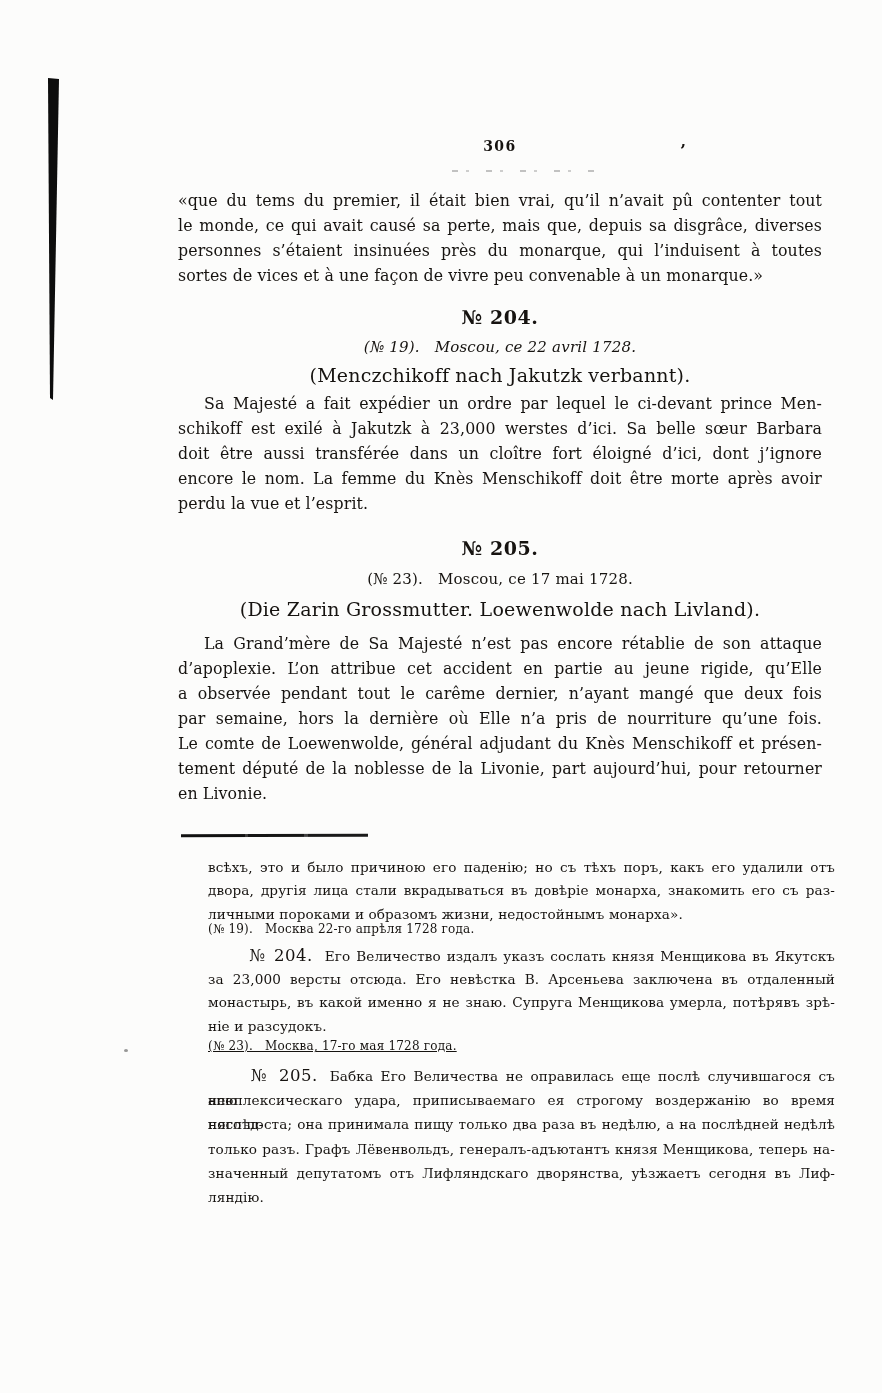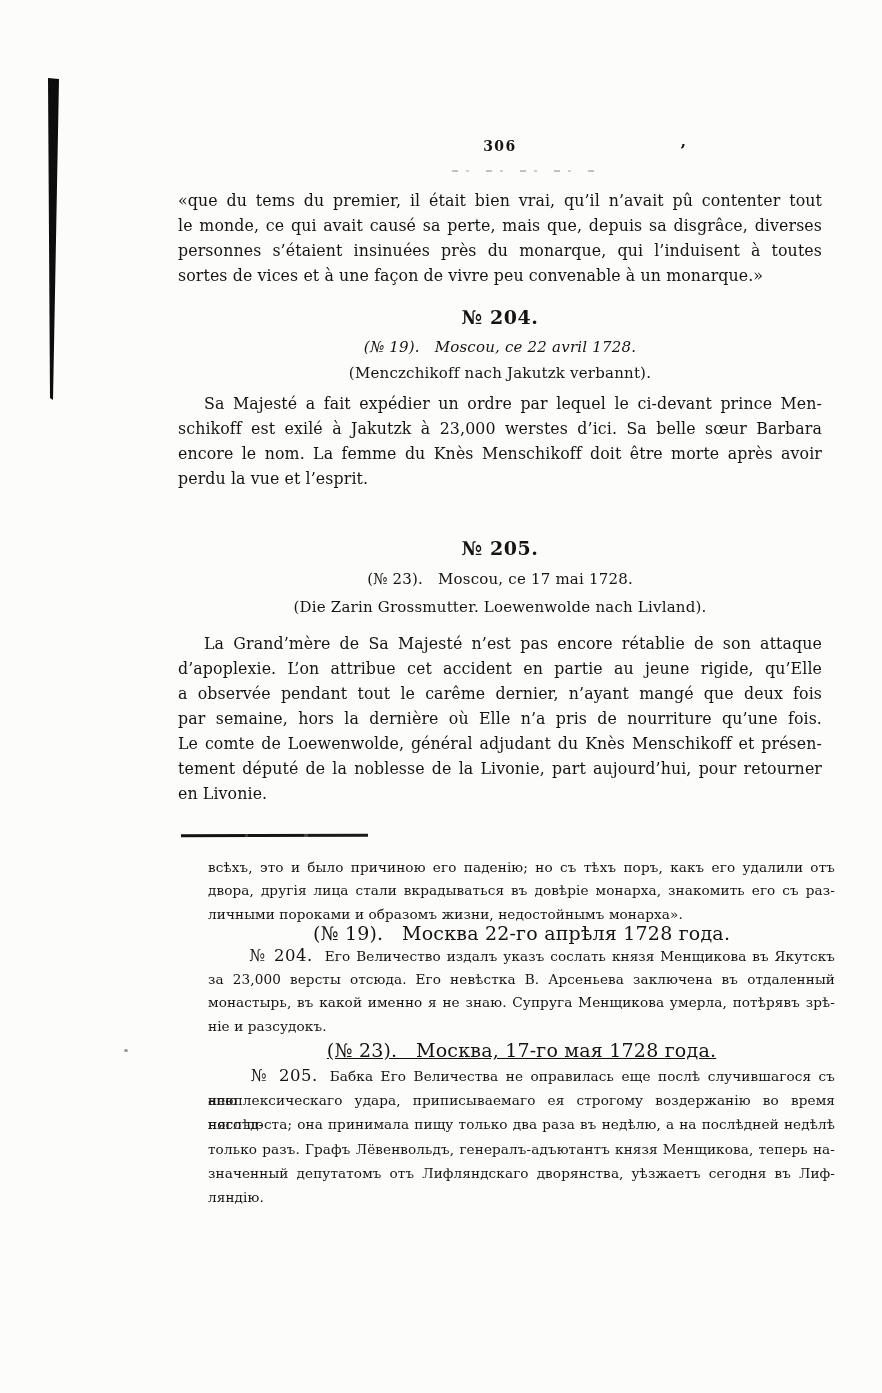--- a/index.html
+++ b/index.html
@@ -65,21 +65,21 @@
   .dateline{
     text-align:center;
     font-size:15px;letter-spacing:.2px;
     white-space:pre-wrap;
   }
   .date204{top:338px;font-style:italic;}
   .date205{top:570px;}
 
   .gloss{
     text-align:center;
-    font-size:15px;letter-spacing:.2px;
+    font-size:19px;letter-spacing:.2px;
   }
   .gloss204{top:364px;}
   .gloss205{top:598px;}
 
   .fn-rule{
     top:834px;left:181px;width:187px;height:2.5px;
     background:linear-gradient(90deg,#111 0 34%,#3a3a3a 34% 36%,#151515 36% 66%,#404040 66% 68%,#1a1a1a 68% 100%);
     transform:rotate(-.2deg);
   }
 
@@ -98,22 +98,22 @@
     font-size:16.5px;letter-spacing:.5px;
     padding-right:12px;
   }
   .f-cont{top:856px;}
   .f204{top:944px;}
   .f204 .ln{height:23.7px;line-height:23.7px;}
   .f205{top:1064px;}
   .f205 .ln{height:24.2px;line-height:24.2px;}
 
   .fn-dateline{
-    text-align:center;
-    font-size:19px;letter-spacing:.2px;
+    text-align:left;
+    font-size:12px;letter-spacing:.2px;
     white-space:pre-wrap;
   }
   .fdate1{top:922px;}
   .fdate2{top:1039px;text-decoration:underline;}
 </style>
 </head>
 <body>
 
 <div class="page">
 
@@ -132,20 +132,21 @@
     <div class="ln j">personnes s’étaient insinuées près du monarque, qui l’induisent à toutes</div>
     <div class="ln">sortes de vices et à une façon de vivre peu convenable à un monarque.»</div>
   </div>
 
   <div class="abs main-col no-heading h204">№ 204.</div>
   <div class="abs main-col dateline date204">(№ 19).   Moscou, ce 22 avril 1728.</div>
   <div class="abs main-col gloss gloss204">(Menczchikoff nach Jakutzk verbannt).</div>
   <div class="abs main-col para p204">
     <div class="ln j ind">Sa Majesté a fait expédier un ordre par lequel le ci-devant prince Men-</div>
     <div class="ln j">schikoff est exilé à Jakutzk à 23,000 werstes d’ici. Sa belle sœur Barbara</div>
+    <div class="ln j">doit être aussi transférée dans un cloître fort éloigné d’ici, dont j’ignore</div>
     <div class="ln j">encore le nom. La femme du Knès Menschikoff doit être morte après avoir</div>
     <div class="ln">perdu la vue et l’esprit.</div>
   </div>
 
   <div class="abs main-col no-heading h205">№ 205.</div>
   <div class="abs main-col dateline date205">(№ 23).   Moscou, ce 17 mai 1728.</div>
   <div class="abs main-col gloss gloss205">(Die Zarin Grossmutter. Loewenwolde nach Livland).</div>
   <div class="abs main-col para p205">
     <div class="ln j ind">La Grand’mère de Sa Majesté n’est pas encore rétablie de son attaque</div>
     <div class="ln j">d’apoplexie.  L’on attribue cet accident en partie au jeune rigide, qu’Elle</div>

